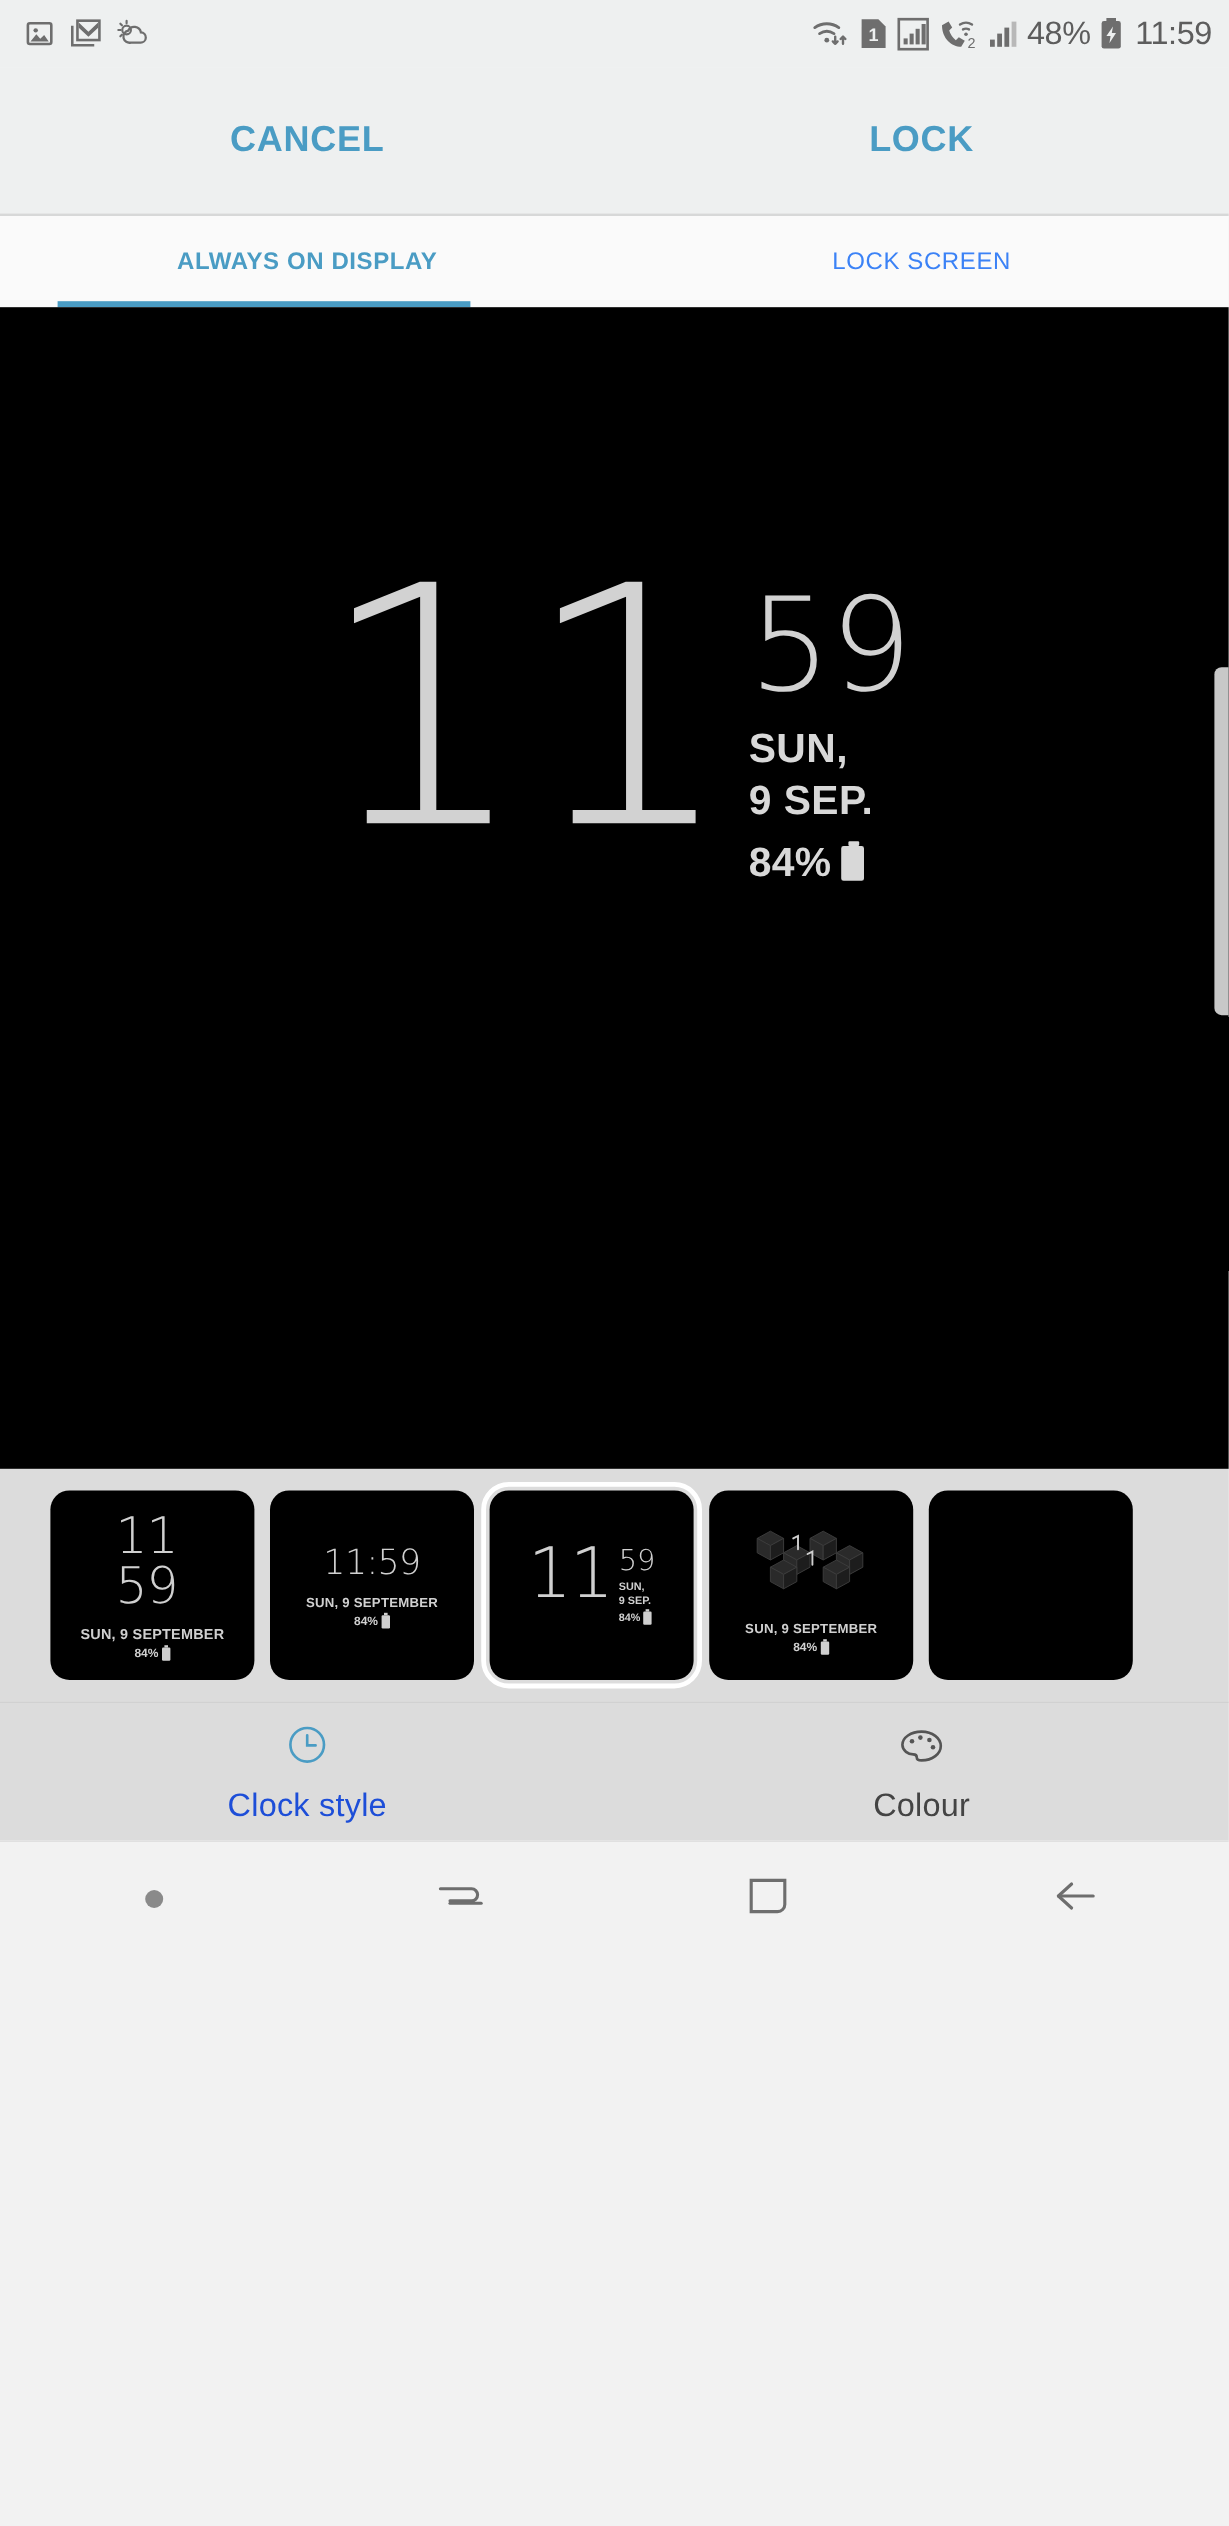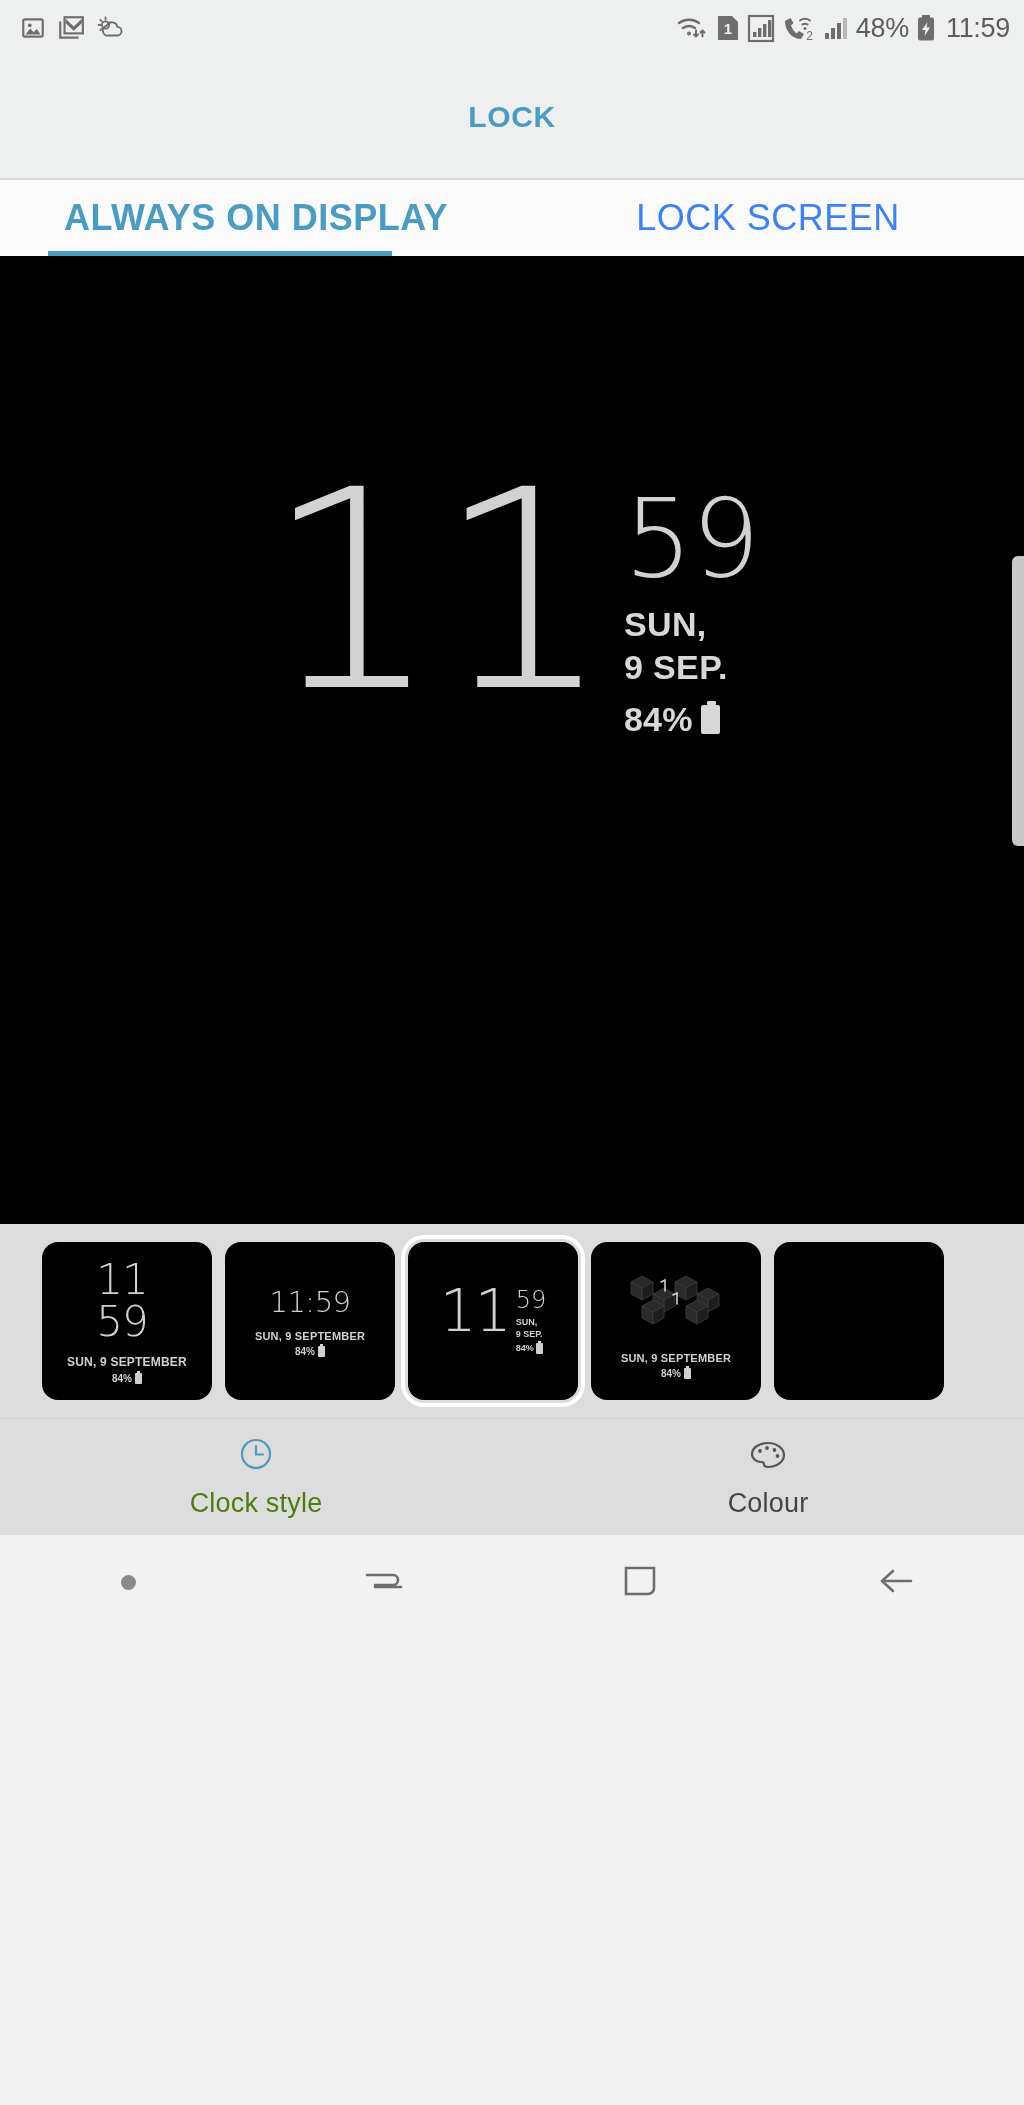--- a/index.html
+++ b/index.html
@@ -57,21 +57,21 @@
     height:76px;
     background:#fafafa;
     display:flex;
     position:relative;
   }
   .tab {
     flex:1;
     display:flex;
     align-items:center;
     justify-content:center;
-    font-size:36px;
+    font-size:20px;
     font-weight:bold;
     letter-spacing:0.5px;
     cursor:pointer;
     user-select:none;
     position:relative;
   }
   .tab.active { color:#4a9cc4; }
   .tab.inactive { color:#3b82f6; font-weight:normal; }
   .tab-underline {
     position:absolute;
@@ -247,21 +247,21 @@
     flex:1;
     display:flex;
     flex-direction:column;
     align-items:center;
     justify-content:center;
     gap:10px;
     cursor:pointer;
     user-select:none;
   }
   .option-label { font-size:27px; letter-spacing:0.2px; }
-  .option.active .option-label { color:#4d7c0f; }
+  .option.active .option-label { color:#1d4ed8; }
   .option.idle .option-label { color:#444; }
 
   
   .navbar {
     height:96px;
     background:#f2f2f2;
     display:flex;
     align-items:center;
     border-top:1px solid #e0e0e0;
   }
@@ -359,20 +359,21 @@
         <rect x="6" y="2" width="8" height="3" fill="#6e6e6e"></rect>
         <rect x="2" y="4.5" width="16" height="23" rx="2" fill="#6e6e6e"></rect>
         <path d="M11.5 9l-5.5 8h3.5l-1 6 5.5-8.5h-3.5z" fill="#eef0f0"></path>
       </svg>
     </span>
     <span class="sb-text sb-time">11:59</span>
   </div>
 </div>
 
 <div class="actionbar">
+  <div class="action-btn">CANCEL</div>
   <div class="action-btn">LOCK</div>
 </div>
 
 <div class="tabbar">
   <div class="tab active">ALWAYS ON DISPLAY</div>
   <div class="tab inactive">LOCK SCREEN</div>
   <div class="tab-underline"></div>
 </div>
 
 <div class="preview">

